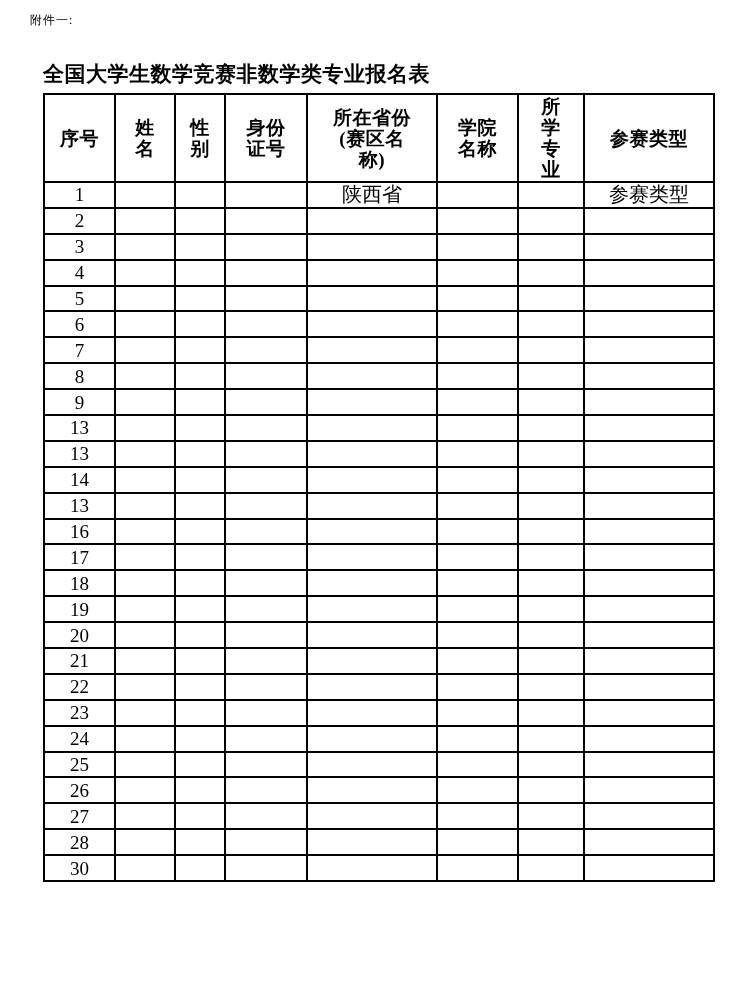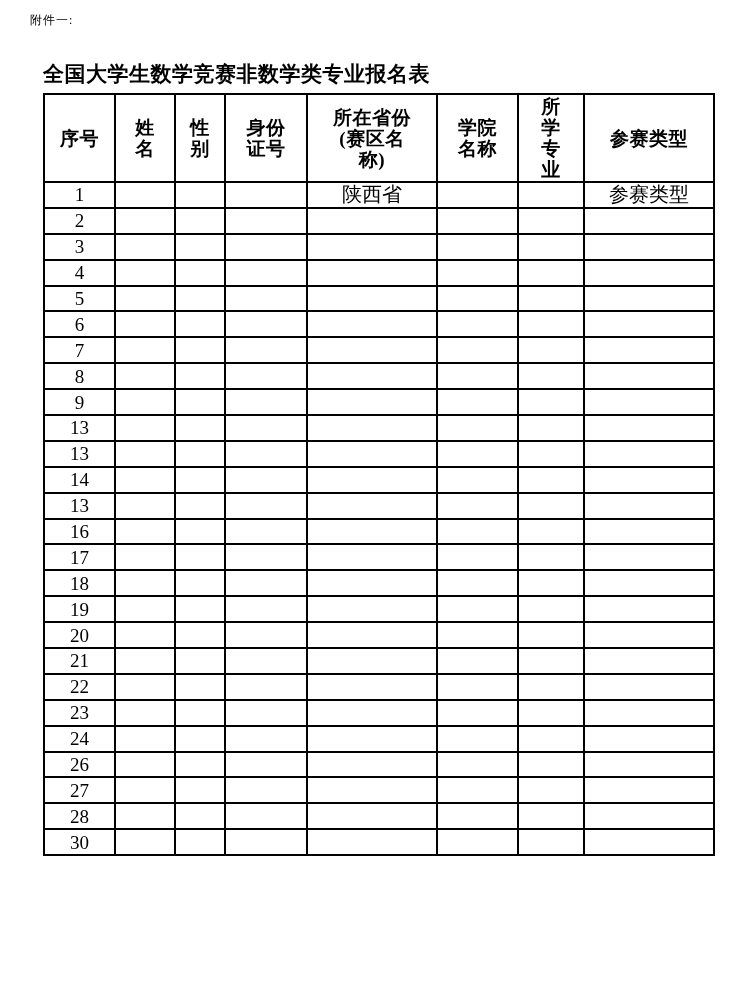--- a/index.html
+++ b/index.html
@@ -348,20 +348,30 @@
     <td class="cell-number">24</td>
     <td></td>
     <td></td>
     <td></td>
     <td></td>
     <td></td>
     <td></td>
     <td></td>
   </tr>
 
+  <tr>
+    <td class="cell-number">25</td>
+    <td></td>
+    <td></td>
+    <td></td>
+    <td></td>
+    <td></td>
+    <td></td>
+    <td></td>
+  </tr>
 
   <tr>
     <td class="cell-number">26</td>
     <td></td>
     <td></td>
     <td></td>
     <td></td>
     <td></td>
     <td></td>
     <td></td>

